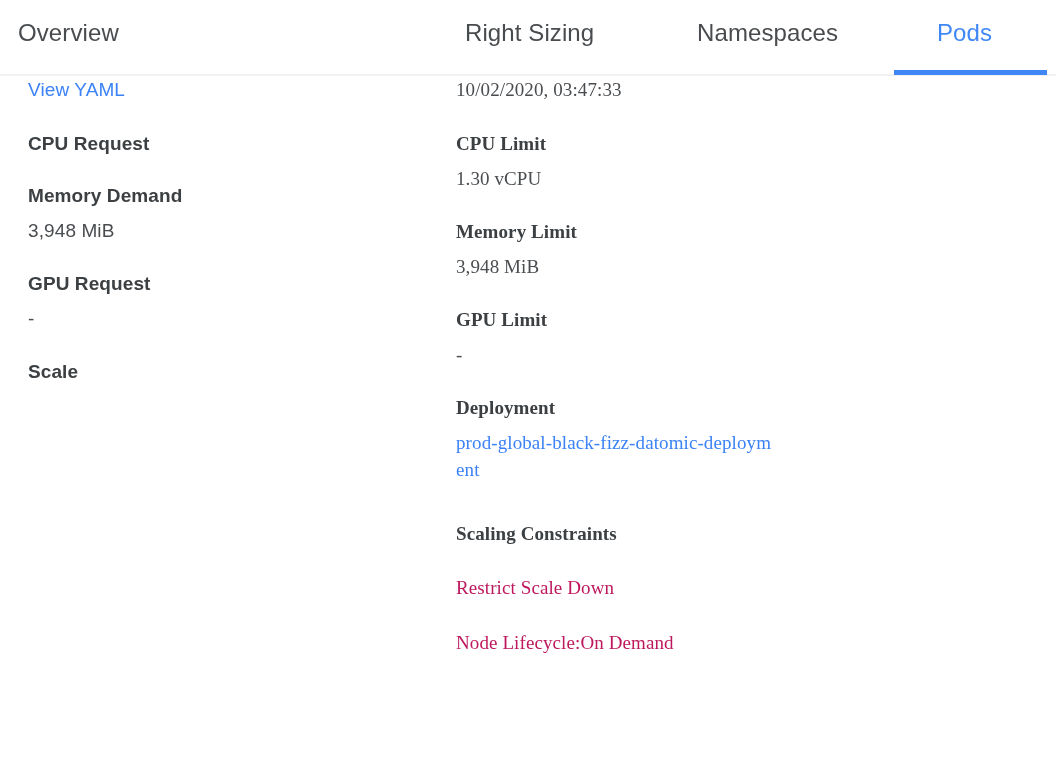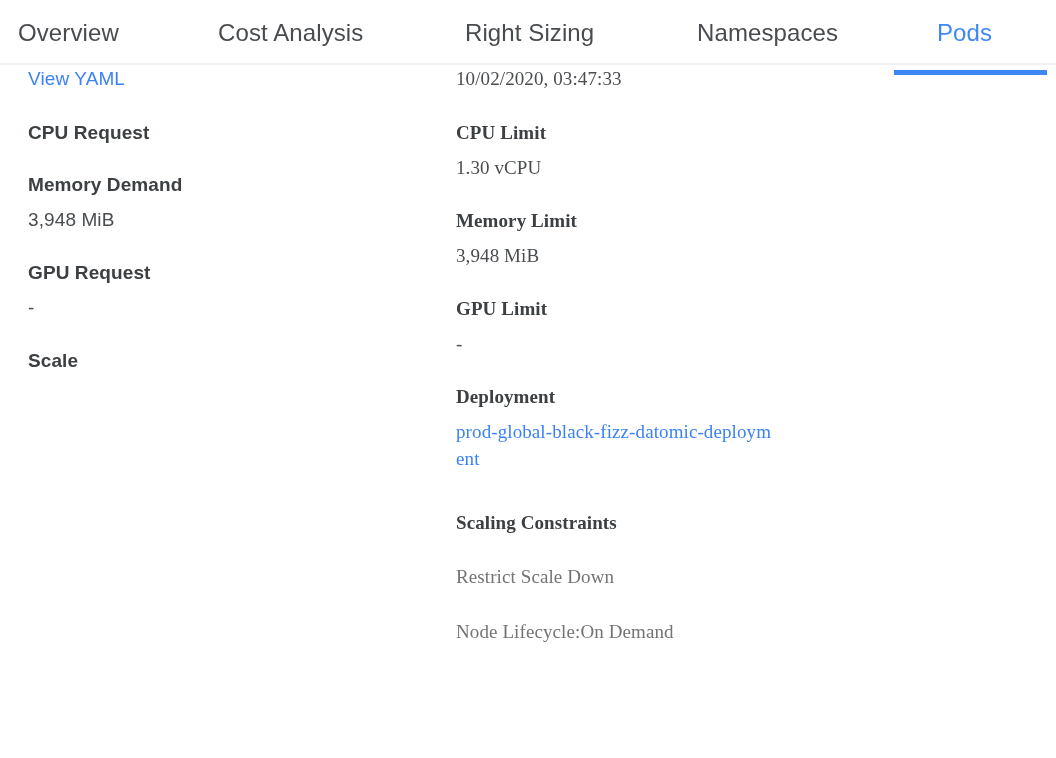--- a/index.html
+++ b/index.html
@@ -12,21 +12,21 @@
     height: 758px;
     font-family: "Liberation Sans", sans-serif;
     color: #3c4043;
     overflow: hidden;
     position: relative;
   }
 
   
   .tabbar {
     position: relative;
-    height: 65px;
+    height: 76px;
     box-sizing: border-box;
     border-bottom: 2px solid #f1f1f1;
     display: flex;
     align-items: flex-start;
     padding: 0;
   }
   .tab {
     position: absolute;
     top: 18px;
     font-size: 24px;
@@ -96,39 +96,38 @@
     color: #3b82f6;
     text-decoration: none;
     cursor: pointer;
     display: inline-block;
     max-width: 322px;
     word-break: break-all;
   }
   .plain-line {
     font-size: 19px;
     line-height: 27px;
-    color: #737373;
+    color: #be185d;
     letter-spacing: 0.1px;
     margin: 0 0 28px 0;
   }
   .top-line {
     font-size: 19px;
     line-height: 27px;
     color: #4a4d50;
     letter-spacing: 0.1px;
     margin: 0 0 29px 0;
   }
   .spacer-12 { height: 11px; }
 </style>
 </head>
 <body>
 
 <div class="tabbar">
   <button class="tab tab-0">Overview</button>
-  <button class="tab tab-1">Cost Analysis</button>
   <button class="tab tab-2">Right Sizing</button>
   <button class="tab tab-3">Namespaces</button>
   <button class="tab tab-4 active">Pods</button>
   <div class="tab-underline"></div>
 </div>
 
 <div class="content">
 
   <div class="col col-left">
 

